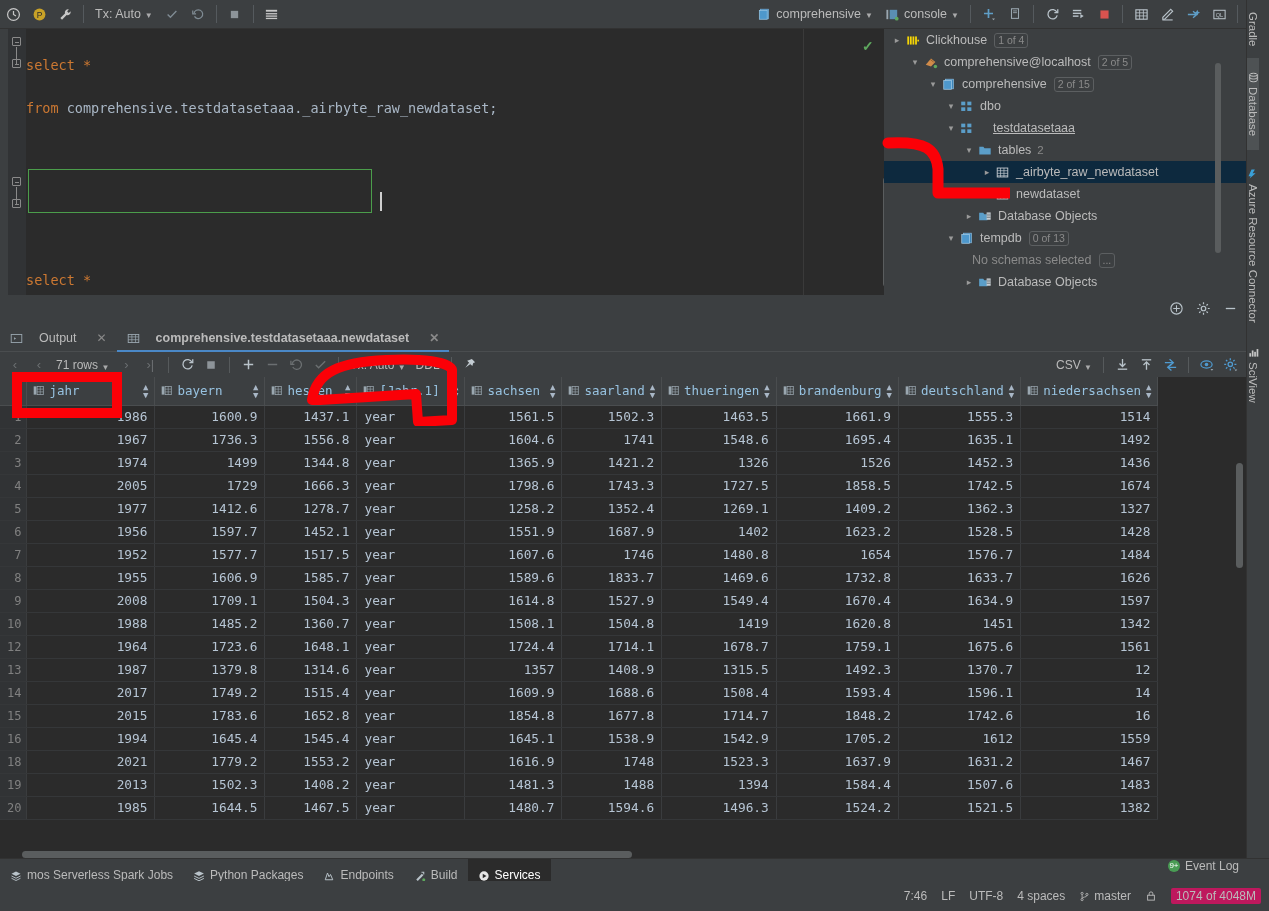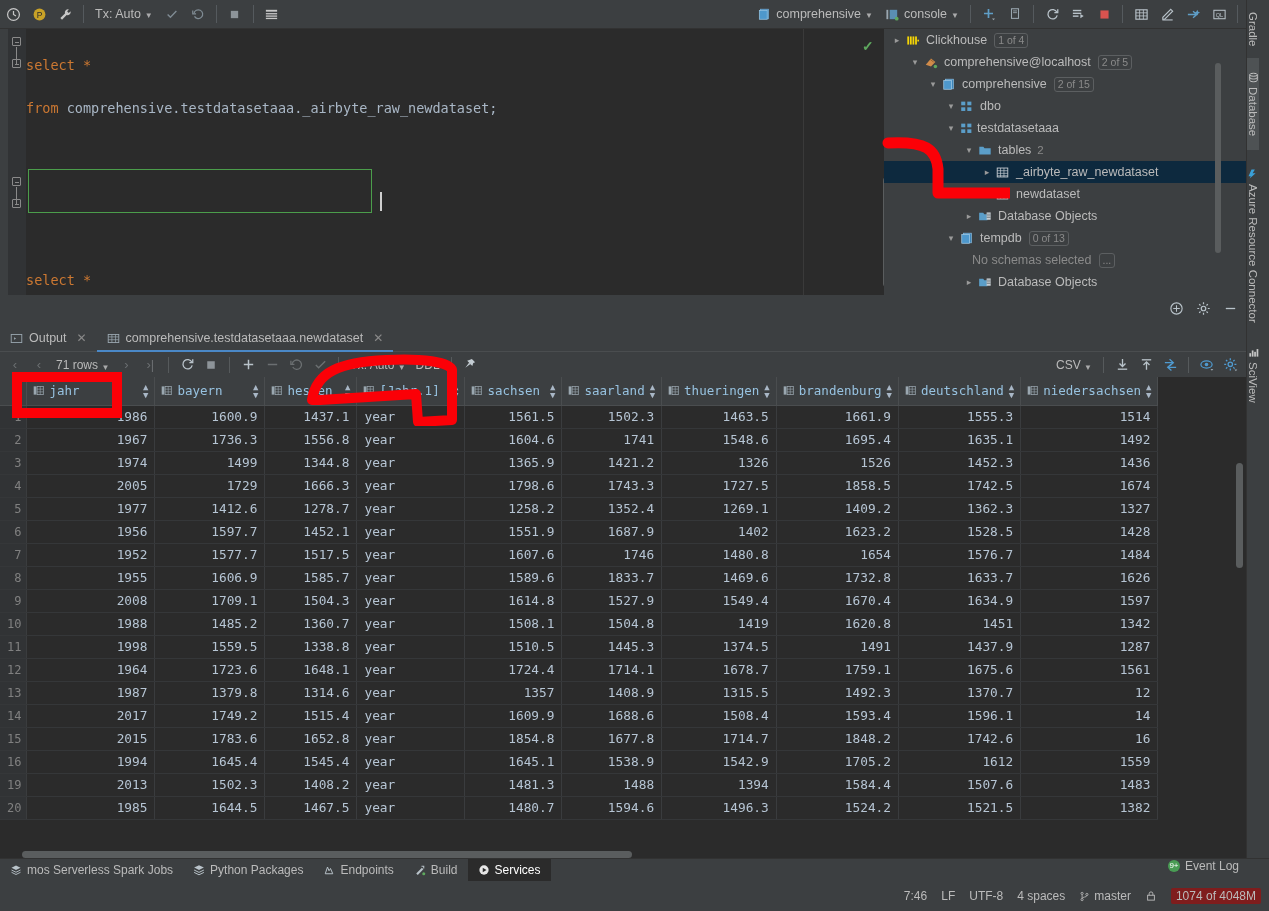--- a/index.html
+++ b/index.html
@@ -136,25 +136,25 @@
   .res-topbar {
     position: absolute; top: 0; left: 0; width: 100%; height: 30px;
     display: flex; align-items: center; justify-content: flex-end;
     padding-right: 8px; gap: 12px;
   }
   .res-tabs {
     position: absolute; top: 30px; left: 0; width: 100%; height: 27px;
     display: flex; align-items: center; border-bottom: 1px solid #4a4d4f;
   }
   .res-tab {
-    display: flex; align-items: center; gap: 6px;
+    display: flex; align-items: center; gap: 16px;
     height: 27px; padding: 0 10px; font-size: 12.5px; color: #bbbbbb;
     white-space: nowrap;
   }
-  .res-tab.active { box-shadow: inset 0 -2px 0 #4a88c7; }
+  .res-tab.active { box-shadow: inset 0 -2px 0 #4a88c7; font-weight: bold; }
   .tab-x { color: #8a8a8a; font-size: 12px; margin-left: 4px; }
 
   .res-toolbar {
     position: absolute; top: 57px; left: 0; width: 100%; height: 25px;
     display: flex; align-items: center; padding: 0 4px; gap: 2px;
   }
   .rt-btn {
     width: 22px; height: 22px; display: flex; align-items: center;
     justify-content: center; color: #a9b7c6; font-size: 13px;
   }
@@ -200,33 +200,33 @@
   
   .ann { position: absolute; pointer-events: none; }
 
   
   .toolwin-bar {
     position: absolute; bottom: 30px; left: 0; width: 1269px; height: 23px;
     background: #3c3f41; display: flex; align-items: center;
     border-top: 1px solid #323232;
   }
   .tw-item {
-    display: flex; align-items: center; gap: 5px; height: 23px;
+    display: flex; align-items: flex-end; gap: 5px; height: 23px;
     padding: 0 10px; font-size: 12px; color: #bbbbbb; white-space: nowrap;
   }
   .tw-item.active { background: #2b2b2b; color: #ffffff; }
   .statusbar {
     position: absolute; bottom: 0; left: 0; width: 1269px; height: 30px;
     background: #3c3f41; display: flex; align-items: center;
     justify-content: flex-end; gap: 14px; padding-right: 8px;
     font-size: 12px; color: #bbbbbb;
   }
   .sb-item { display: flex; align-items: center; gap: 4px; white-space: nowrap; }
   .mem {
-    background: #7f1d1d; padding: 1px 5px; border-radius: 2px;
+    background: #be185d; padding: 1px 5px; border-radius: 2px;
   }
   .evlog {
     position: absolute; right: 30px; bottom: 38px;
     display: flex; align-items: center; gap: 5px; font-size: 12px; color: #bbbbbb;
   }
   .greendot {
     width: 12px; height: 12px; border-radius: 50%; background: #499c54;
     color: #fff; font-size: 8px; line-height: 12px; text-align: center;
   }
 </style>
@@ -462,21 +462,21 @@
         <div class="tree-row" style="padding-left: 60px;">
           <span class="arrow">▾</span>
           <span class="tico">
             <svg width="13" height="13" viewBox="0 0 16 16">
               <rect x="1.5" y="2" width="5" height="4.5" fill="#5b9ec9"></rect>
               <rect x="9" y="2" width="5" height="4.5" fill="#5b9ec9"></rect>
               <rect x="1.5" y="9" width="5" height="4.5" fill="#5b9ec9"></rect>
               <rect x="9" y="9" width="5" height="4.5" fill="#5b9ec9"></rect>
             </svg>
           </span>
-          <span style="margin-left: 2px;">testdatasetaaa</span>
+          <span style="margin-left: 18px; text-decoration: underline;">testdatasetaaa</span>
         </div>
         <div class="tree-row" style="padding-left: 78px;">
           <span class="arrow">▾</span>
           <span class="tico">
             <svg width="14" height="13" viewBox="0 0 16 16">
               <path d="M1 3.5h5l1.4 1.7H15v7.8H1z" fill="#5b9ec9"></path>
             </svg>
           </span>
           <span style="margin-left: 5px;">tables</span>
           <span class="cnt">2</span>
@@ -986,33 +986,20 @@
               <td>1360.7</td>
               <td class="txt">year</td>
               <td>1508.1</td>
               <td>1504.8</td>
               <td>1419</td>
               <td>1620.8</td>
               <td>1451</td>
               <td>1342</td>
             </tr>
             <tr>
-              <td class="rownum">11</td>
-              <td>1998</td>
-              <td>1559.5</td>
-              <td>1338.8</td>
-              <td class="txt">year</td>
-              <td>1510.5</td>
-              <td>1445.3</td>
-              <td>1374.5</td>
-              <td>1491</td>
-              <td>1437.9</td>
-              <td>1287</td>
-            </tr>
-            <tr>
               <td class="rownum">12</td>
               <td>1964</td>
               <td>1723.6</td>
               <td>1648.1</td>
               <td class="txt">year</td>
               <td>1724.4</td>
               <td>1714.1</td>
               <td>1678.7</td>
               <td>1759.1</td>
               <td>1675.6</td>
@@ -1062,20 +1049,33 @@
               <td>1994</td>
               <td>1645.4</td>
               <td>1545.4</td>
               <td class="txt">year</td>
               <td>1645.1</td>
               <td>1538.9</td>
               <td>1542.9</td>
               <td>1705.2</td>
               <td>1612</td>
               <td>1559</td>
+            </tr>
+            <tr>
+              <td class="rownum">18</td>
+              <td>2021</td>
+              <td>1779.2</td>
+              <td>1553.2</td>
+              <td class="txt">year</td>
+              <td>1616.9</td>
+              <td>1748</td>
+              <td>1523.3</td>
+              <td>1637.9</td>
+              <td>1631.2</td>
+              <td>1467</td>
             </tr>
             <tr>
               <td class="rownum">19</td>
               <td>2013</td>
               <td>1502.3</td>
               <td>1408.2</td>
               <td class="txt">year</td>
               <td>1481.3</td>
               <td>1488</td>
               <td>1394</td>

